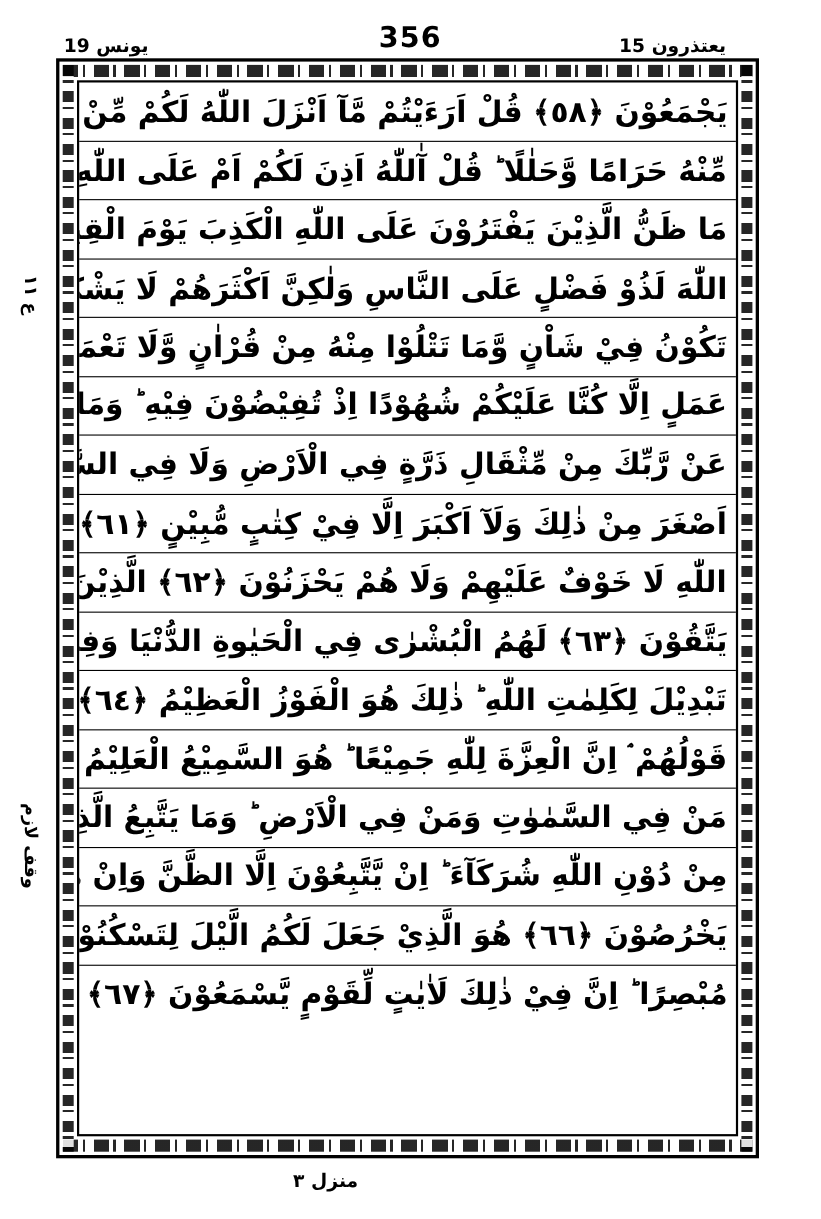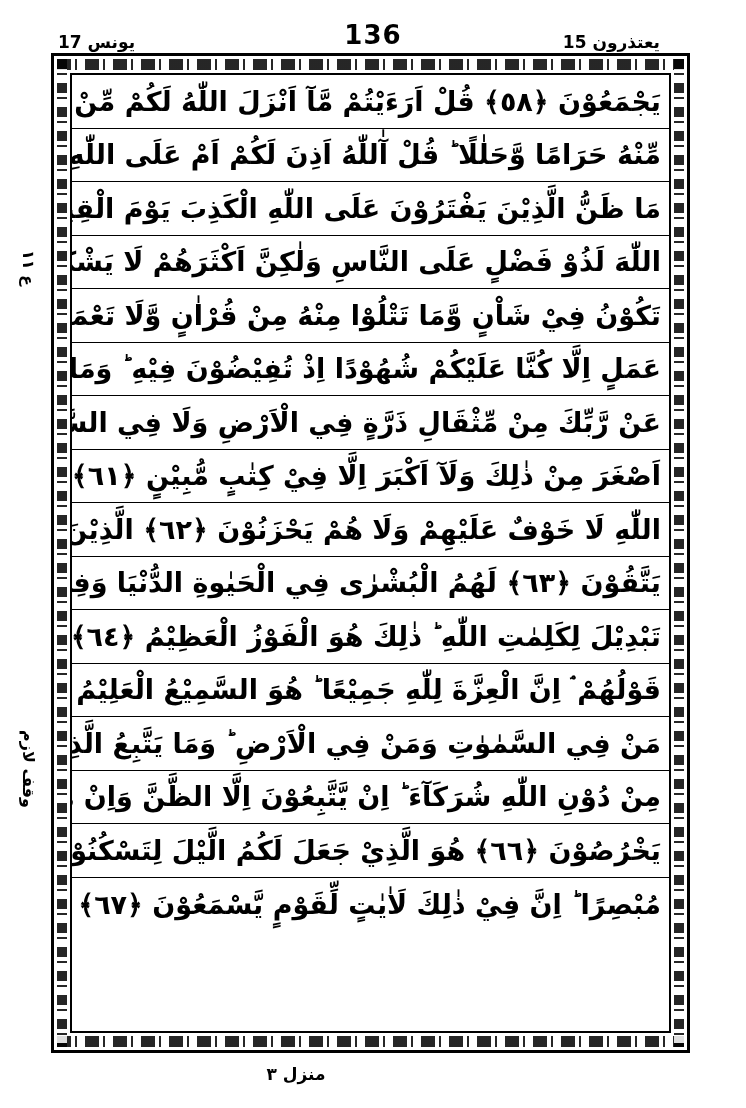--- a/index.html
+++ b/index.html
@@ -121,22 +121,22 @@
     font-size: 17px;
     font-weight: bold;
     direction: rtl;
   }
 </style>
 </head>
 <body>
 
 <div>
   <div class="header-label header-right">يعتذرون 15</div>
-  <div class="page-number">136</div>
-  <div class="header-label header-left">يونس 17</div>
+  <div class="page-number">356</div>
+  <div class="header-label header-left">يونس 19</div>
 
   <div class="margin-note ruku-marker">ع ١١</div>
   <div class="margin-note waqf-marker">وقف لازم</div>
 
   <div class="frame">
     <div class="frame-ornament ornament-top"></div>
     <div class="frame-ornament ornament-bottom"></div>
     <div class="ornament-side ornament-left"></div>
     <div class="ornament-side ornament-right"></div>
 

